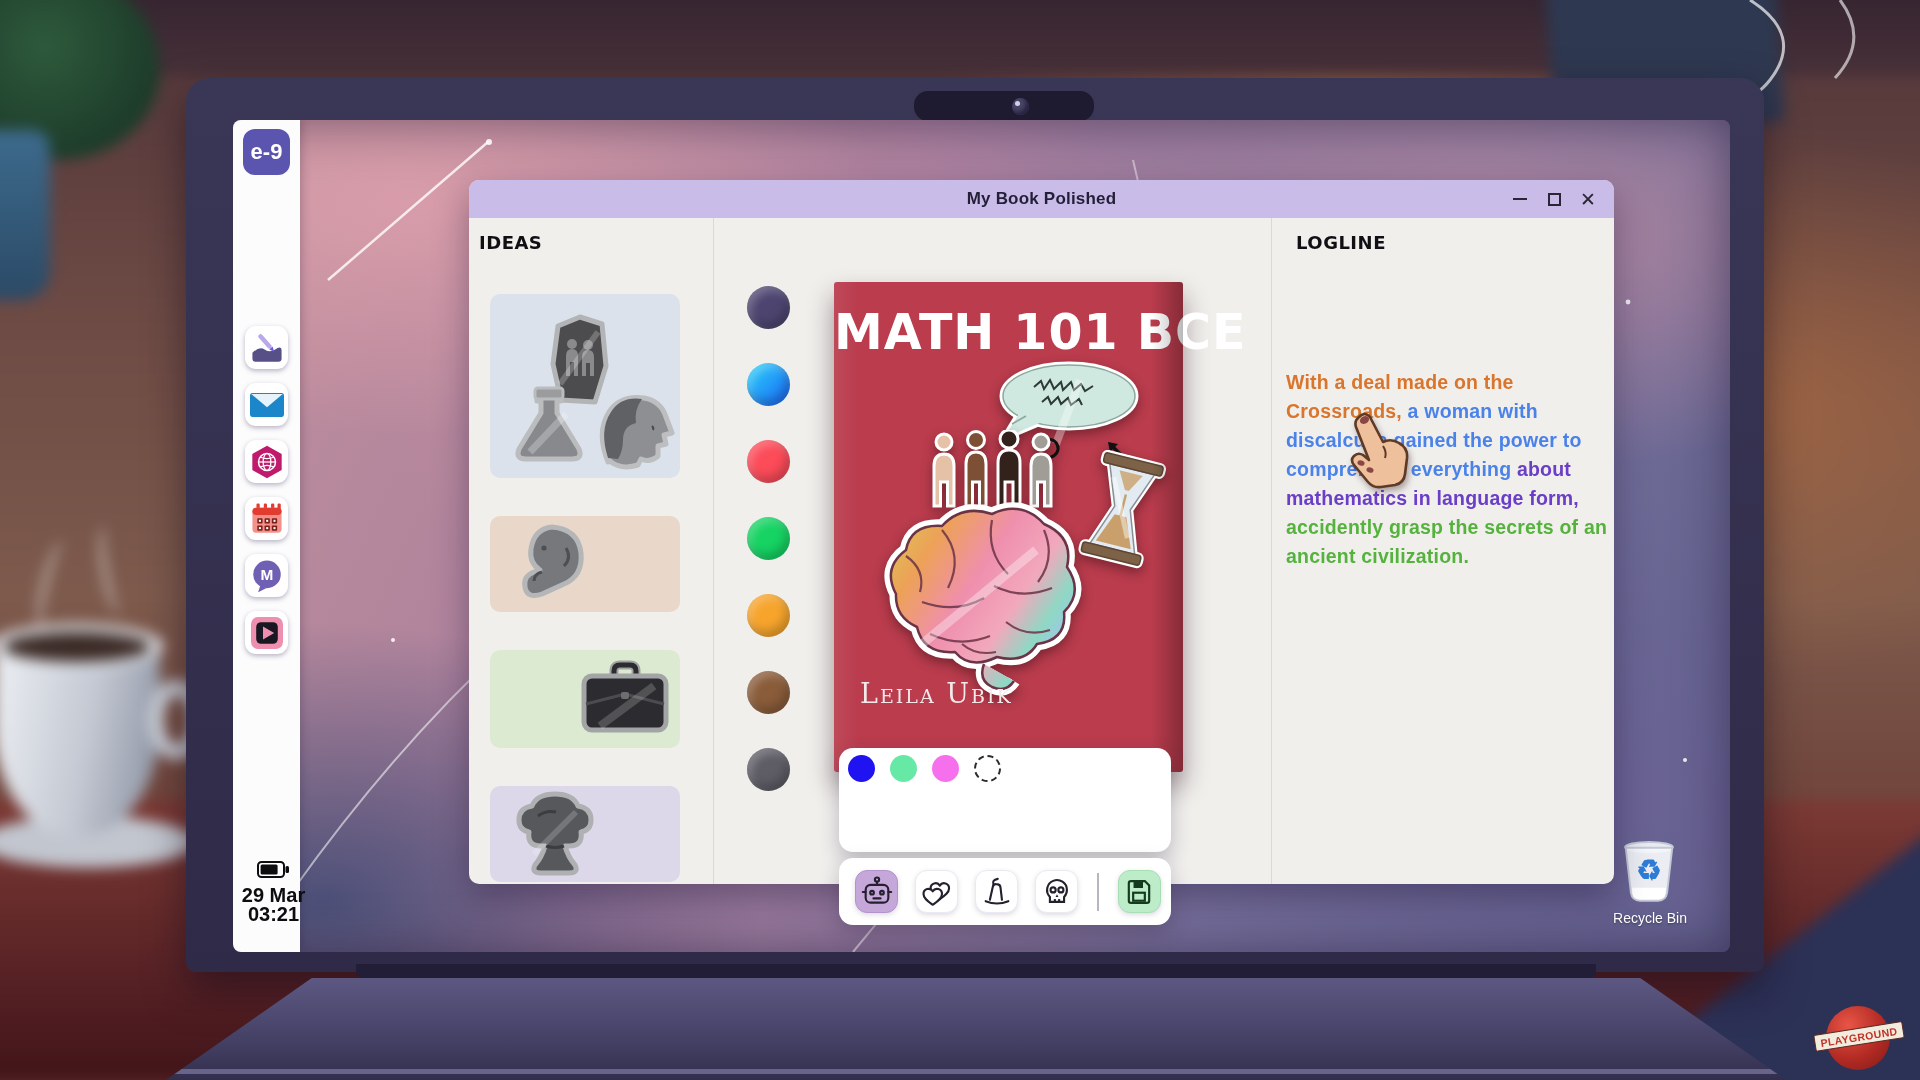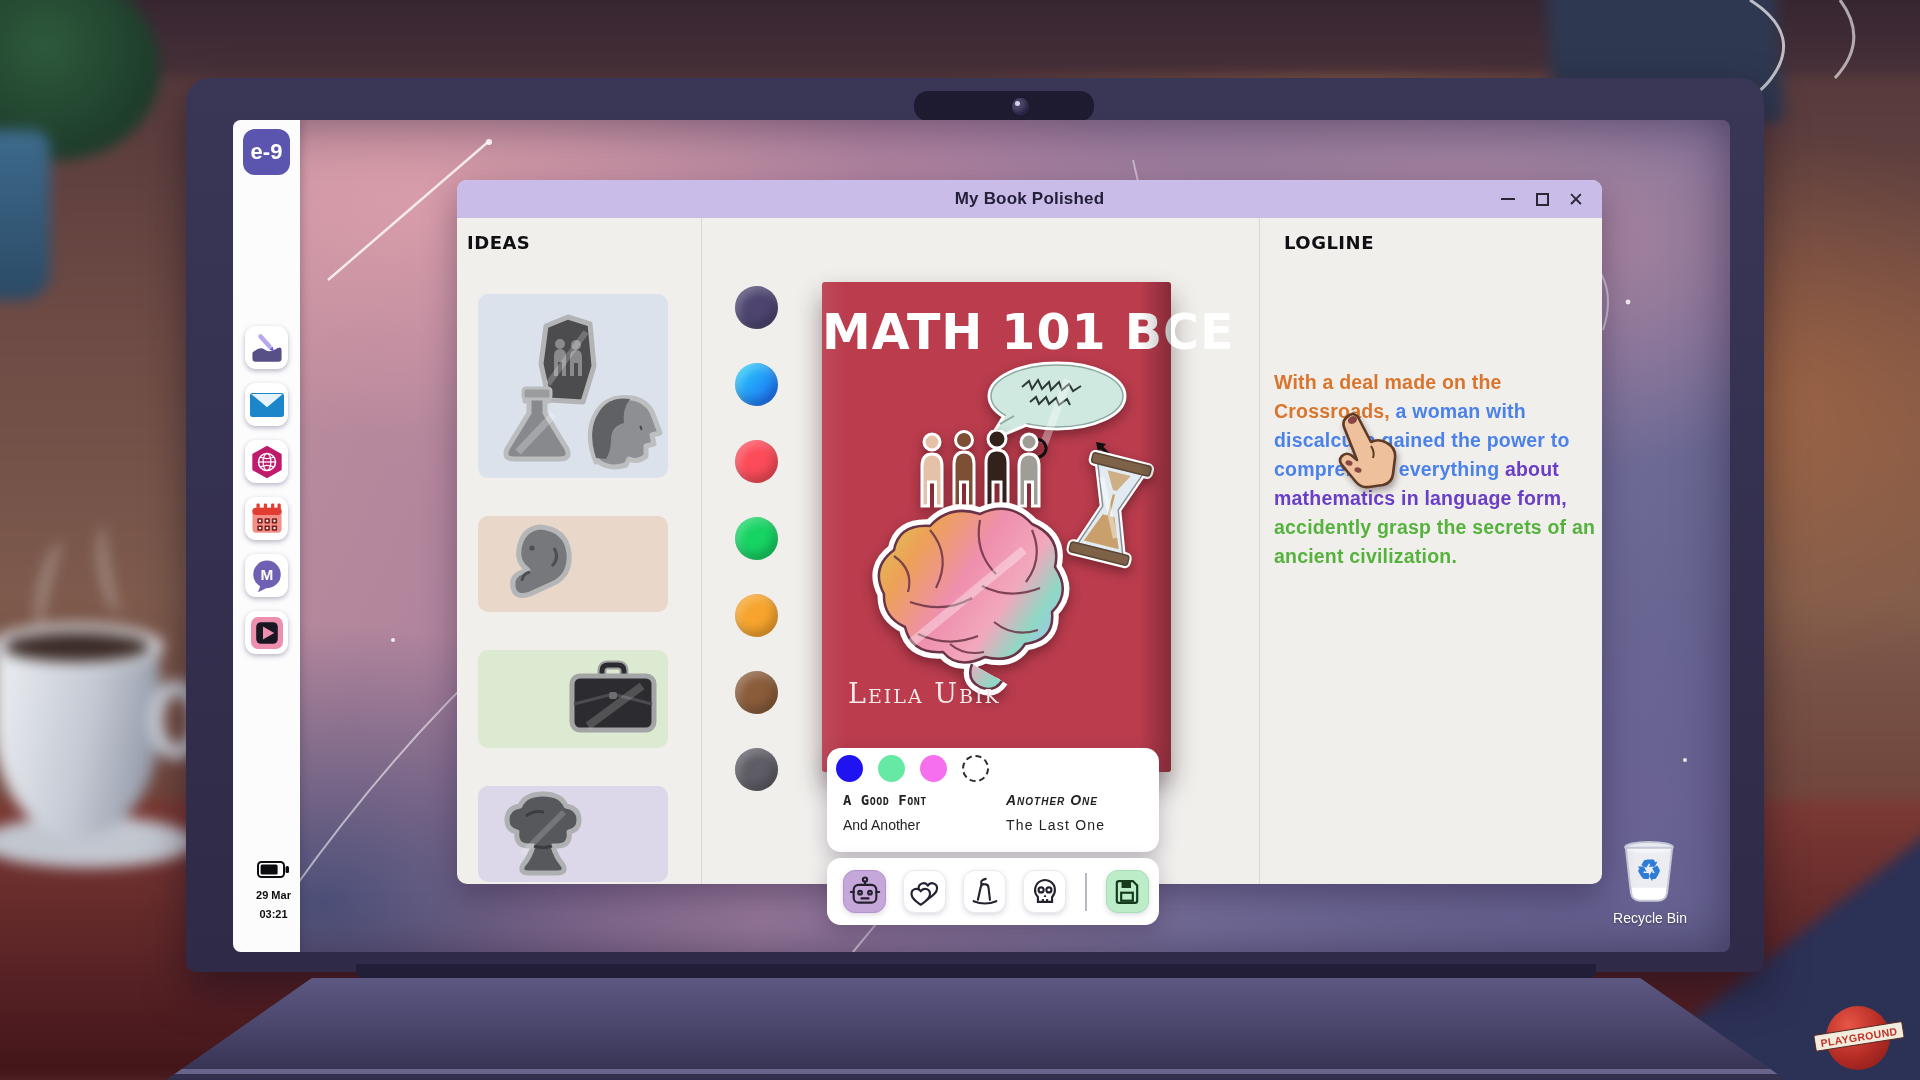--- a/index.html
+++ b/index.html
@@ -48,29 +48,29 @@
       radial-gradient(45% 40% at 86% 14%,rgba(188,138,160,.8),transparent 70%),
       linear-gradient(115deg,#c08f9b 0%,#a87e9e 38%,#77719c 72%,#5e5f8b 100%);
     box-shadow:inset 0 0 50px rgba(25,18,46,.5);}
   .swoosh{position:absolute;inset:0;}
 
   
   .taskbar{position:absolute;left:0;top:0;width:67px;height:100%;background:#fcfcfd;box-shadow:2px 0 8px rgba(40,30,60,.25);}
   .tb-logo{position:absolute;left:10px;top:9px;width:47px;height:46px;background:#5b55b0;border-radius:12px;display:flex;align-items:center;justify-content:center;color:#fff;font-weight:700;font-size:22px;font-family:"DejaVu Sans",sans-serif;}
   .tb-apps{position:absolute;left:12px;top:206px;display:flex;flex-direction:column;gap:14px;}
   .tb-app{width:43px;height:43px;background:#fff;border-radius:11px;box-shadow:0 2px 5px rgba(60,50,90,.35);display:flex;align-items:center;justify-content:center;}
-  .tb-clock{position:absolute;left:0;bottom:28px;width:81px;text-align:center;color:#0d0d10;font-weight:700;font-size:11px;line-height:19px;}
+  .tb-clock{position:absolute;left:0;bottom:28px;width:81px;text-align:center;color:#0d0d10;font-weight:700;font-size:20px;line-height:19px;}
   .tb-batt{margin:0 auto 8px;}
 
   
   .bin{position:absolute;left:1378px;top:718px;width:76px;text-align:center;}
   .bin-label{margin-top:2px;color:#fff;font-size:14px;text-shadow:0 1px 2px rgba(0,0,0,.4);text-align:right;}
 
   
-  .window{position:absolute;left:224px;top:60px;width:1145px;height:704px;border-radius:10px;background:#f0efec;box-shadow:0 14px 34px rgba(28,18,52,.38);}
+  .window{position:absolute;left:236px;top:60px;width:1145px;height:704px;border-radius:10px;background:#f0efec;box-shadow:0 14px 34px rgba(28,18,52,.38);}
   .titlebar{position:absolute;left:0;top:0;width:100%;height:38px;background:#c9bce9;border-radius:10px 10px 0 0;display:flex;align-items:center;justify-content:center;}
   .title{font-weight:700;font-size:17px;color:#241f38;letter-spacing:.2px;}
   .controls{position:absolute;right:16px;top:0;height:38px;display:flex;align-items:center;gap:14px;color:#2a2633;}
   .ctl{width:20px;height:20px;display:flex;align-items:center;justify-content:center;cursor:default;}
   .ctl-min{width:14px;height:2.5px;background:#2a2633;}
   .ctl-max{width:13px;height:13px;border:2.5px solid #2a2633;}
   .ctl-x{font-size:19px;font-weight:400;line-height:1;}
 
   .divider{position:absolute;top:38px;bottom:0;width:1px;background:#dcd9d3;}
 
@@ -431,26 +431,20 @@
             <div class="cover-author">Leila Ubik</div>
           </div>
 
           <div class="popup style-panel">
             <div class="dotrow">
               <div class="dot" style="background: rgb(31, 19, 242);"></div>
               <div class="dot" style="background: rgb(103, 233, 166);"></div>
               <div class="dot" style="background: rgb(246, 112, 238);"></div>
               <div class="dot dot-none"></div>
             </div>
-            <div class="fonts">
-              <span class="f0">A Good Font</span>
-              <span class="f1">Another One</span>
-              <span class="f2">And Another</span>
-              <span class="f3">The Last One</span>
-            </div>
           </div>
 
           <div class="popup toolbar">
             <div class="tool tool-active">
               <svg width="34" height="34" viewBox="0 0 48 48" fill="none" stroke="#24202e" stroke-width="3" stroke-linecap="round">
                 <circle cx="24" cy="6.5" r="3"></circle>
                   <line x1="24" y1="9.5" x2="24" y2="14"></line>
                 <rect x="8" y="14" width="32" height="25" rx="7"></rect>
                 <line x1="4" y1="24" x2="8" y2="24"></line>
                   <line x1="40" y1="24" x2="44" y2="24"></line>

